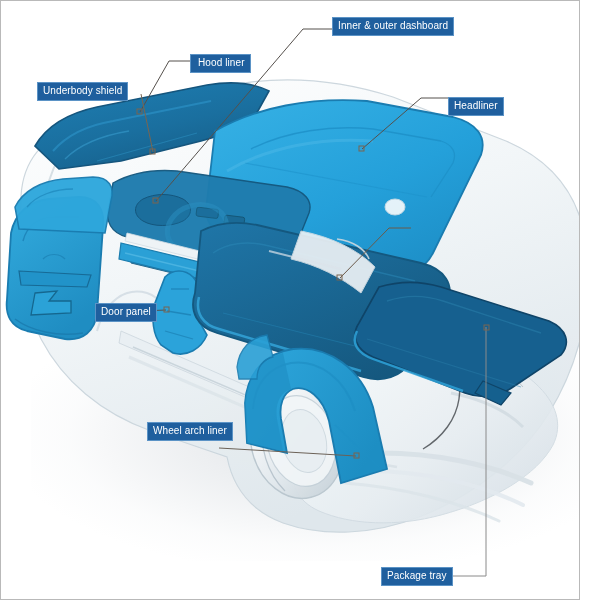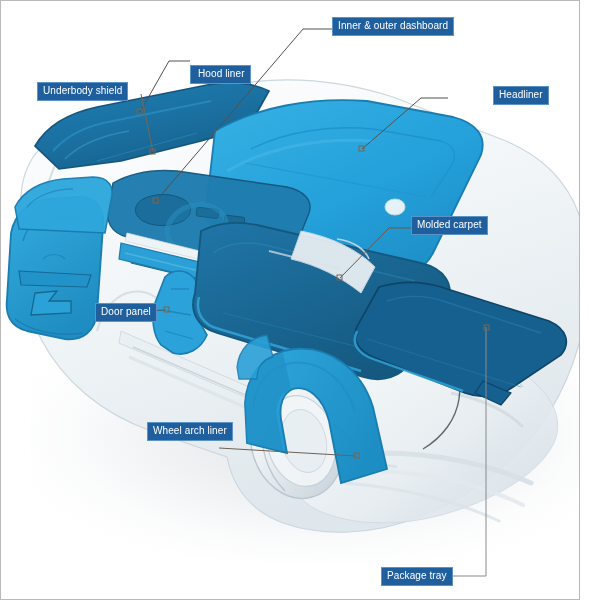--- a/index.html
+++ b/index.html
@@ -44,23 +44,23 @@
     border: 1px solid #5b93c6;
     color: #ffffff;
     font-size: 10px;
     line-height: 12px;
     padding: 2px 5px 3px 5px;
     white-space: nowrap;
     box-sizing: border-box;
     letter-spacing: 0.1px;
   }
   #label-inner-outer-dashboard { left: 331px; top: 16px; }
-  #label-hood-liner           { left: 189px; top: 64px; padding-left: 7px; }
+  #label-hood-liner           { left: 189px; top: 53px; padding-left: 7px; }
   #label-underbody-shield     { left: 36px;  top: 81px; text-align: center; }
-  #label-headliner            { left: 447px; top: 85px; margin-left: 45px; }
+  #label-headliner            { left: 447px; top: 96px; }
   #label-molded-carpet        { left: 410px; top: 215px; }
   #label-door-panel           { left: 94px;  top: 302px; }
   #label-wheel-arch-liner     { left: 146px; top: 421px; }
   #label-package-tray         { left: 380px; top: 566px; }
 </style>
 </head>
 <body>
 
 <div id="stage">
 
@@ -295,21 +295,20 @@
   </svg>
 
   <div class="callout" id="label-inner-outer-dashboard">Inner &amp; outer dashboard</div>
 
   <div class="callout" id="label-hood-liner">Hood liner</div>
 
   <div class="callout" id="label-underbody-shield">Underbody shield</div>
 
   <div class="callout" id="label-headliner">Headliner</div>
 
-  <div class="callout" id="label-molded-carpet">Molded carpet</div>
 
   <div class="callout" id="label-door-panel">Door panel</div>
 
   <div class="callout" id="label-wheel-arch-liner">Wheel arch liner</div>
 
   <div class="callout" id="label-package-tray">Package tray</div>
 
 </div>
 
 </body></html>

